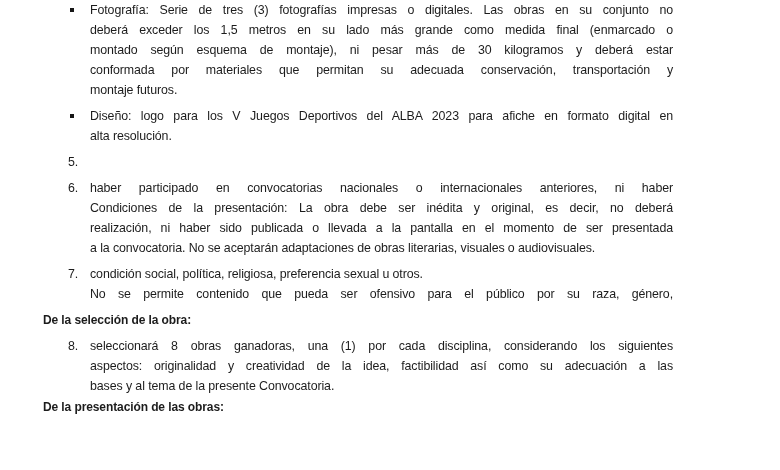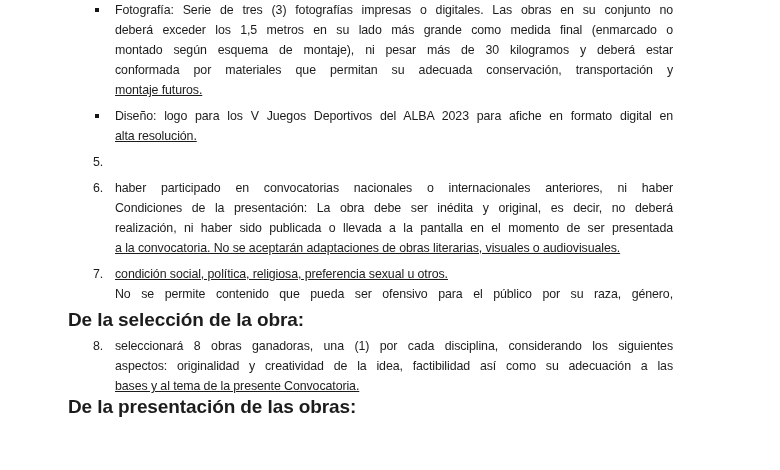--- a/index.html
+++ b/index.html
@@ -2,48 +2,48 @@
 <html><head>
 <meta charset="utf-8">
 <style>
   html,body { margin:0; padding:0; background:#ffffff; }
   .page {
     position: relative;
     width: 780px;
     height: 470px;
     box-sizing: border-box;
     background: #ffffff;
-    padding: 0 107px 0 68px;
+    padding: 0 107px 0 43px;
     overflow: hidden;
     font-family: "Liberation Sans", "DejaVu Sans", sans-serif;
     font-size: 12.4px;
     letter-spacing: -0.1px;
     color: #1c1c1c;
     line-height: 20px;
   }
   .block { display: flex; margin: 0 0 6px 0; }
   .marker-col { flex: 0 0 47px; box-sizing: border-box; padding-left: 25px; }
   .text-col { flex: 1 1 auto; min-width: 0; }
   .line {
     text-align: justify;
     text-align-last: justify;
     white-space: nowrap;
   }
-  .line.last { text-align-last: left; text-decoration: underline; }
+  .line.last { text-align-last: left; }
   .sq {
     display: block;
     width: 4px; height: 4px;
     background: #161616;
     margin-top: 8px;
     margin-left: 2px;
   }
   .num { display: block; }
   .heading {
     font-weight: bold;
-    font-size: 19px;
+    font-size: 12px;
     margin: 0 0 6px 0;
     white-space: nowrap;
   }
   .heading.cut { margin-top: -5px; }
 </style>
 </head>
 <body>
 
 <div class="page">
 

